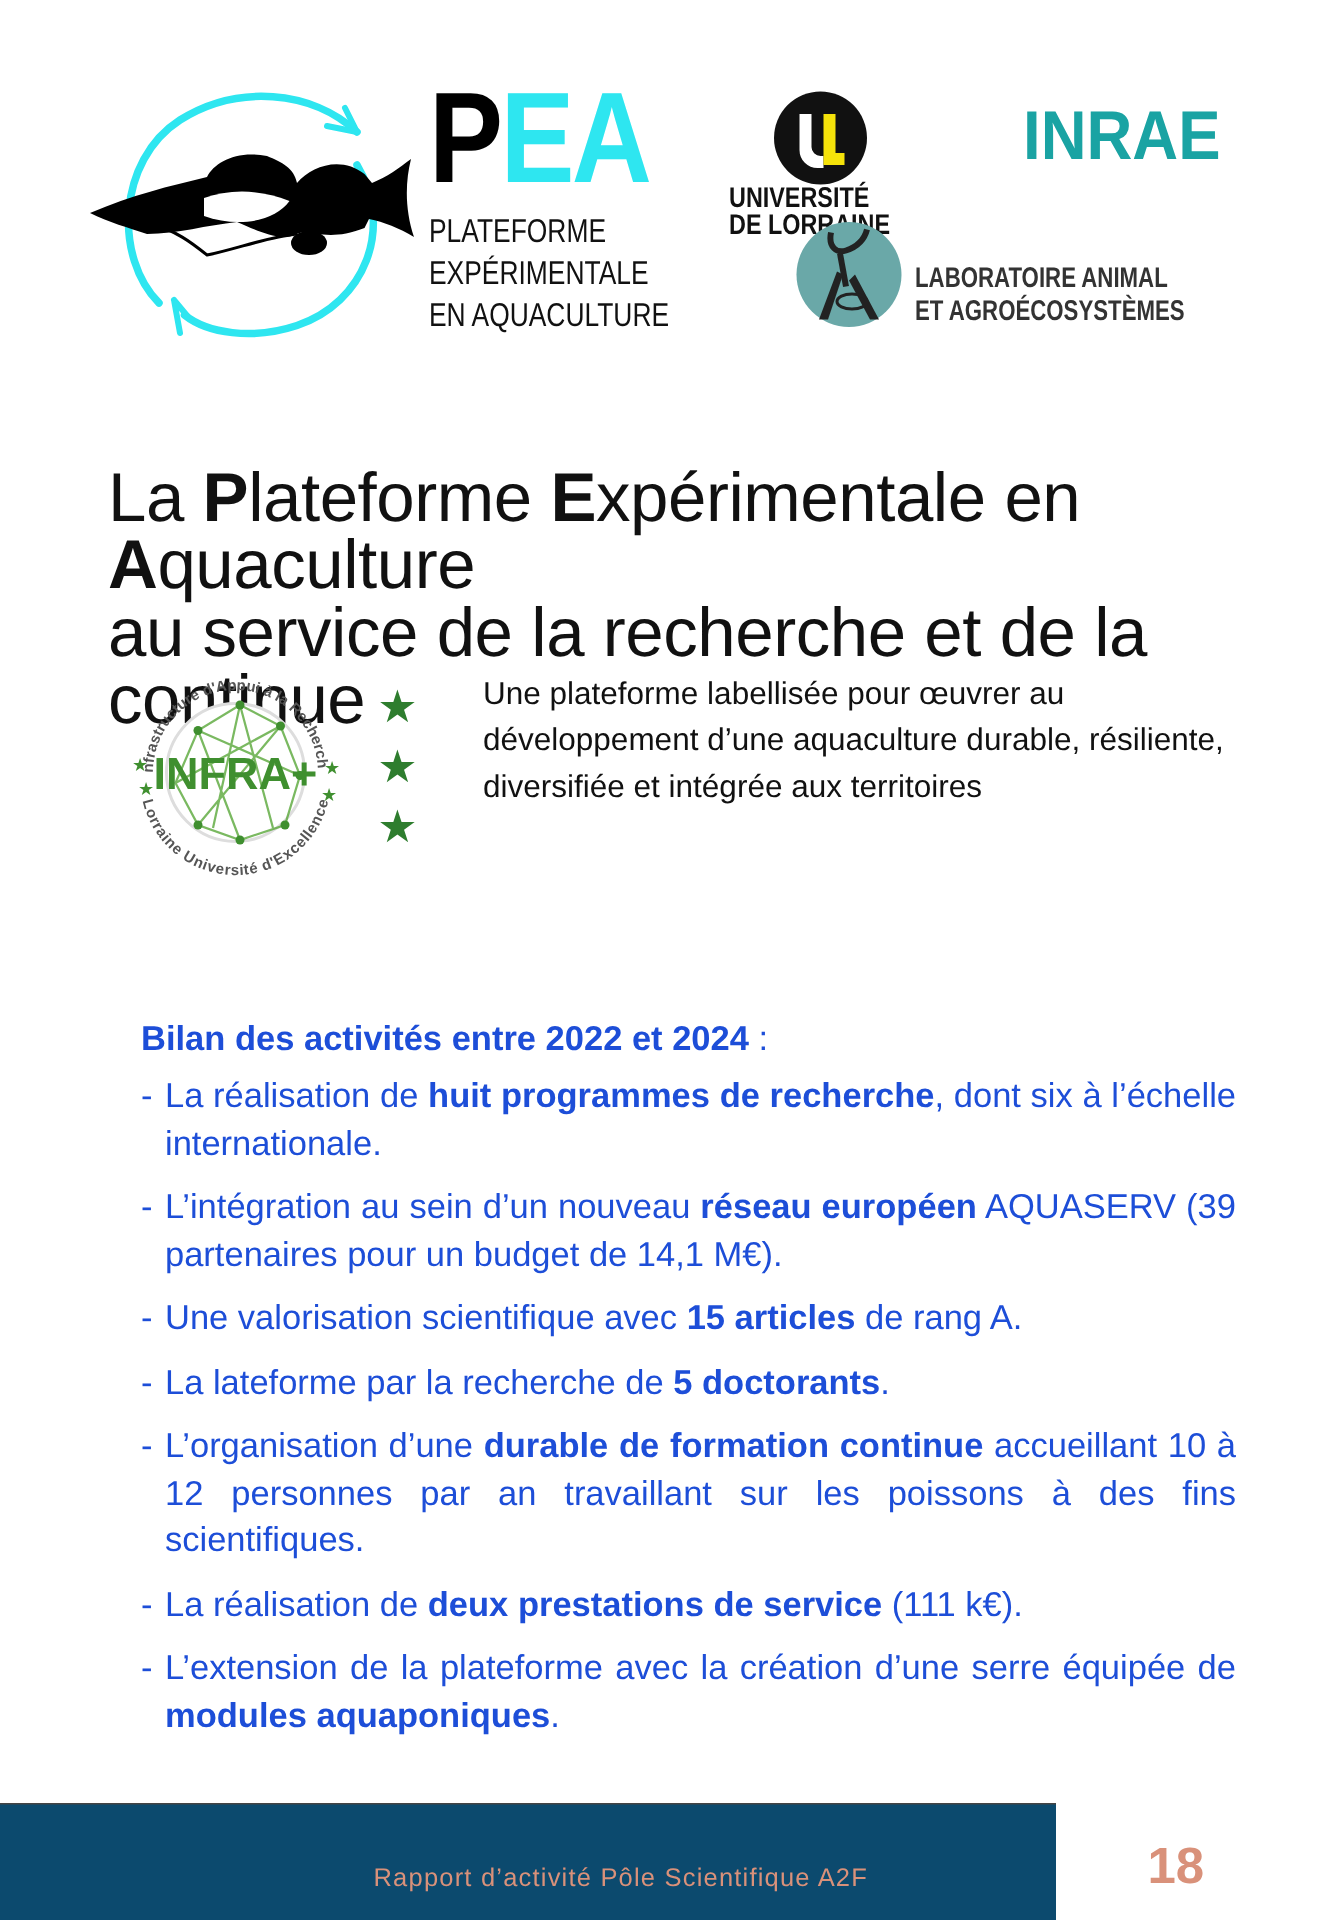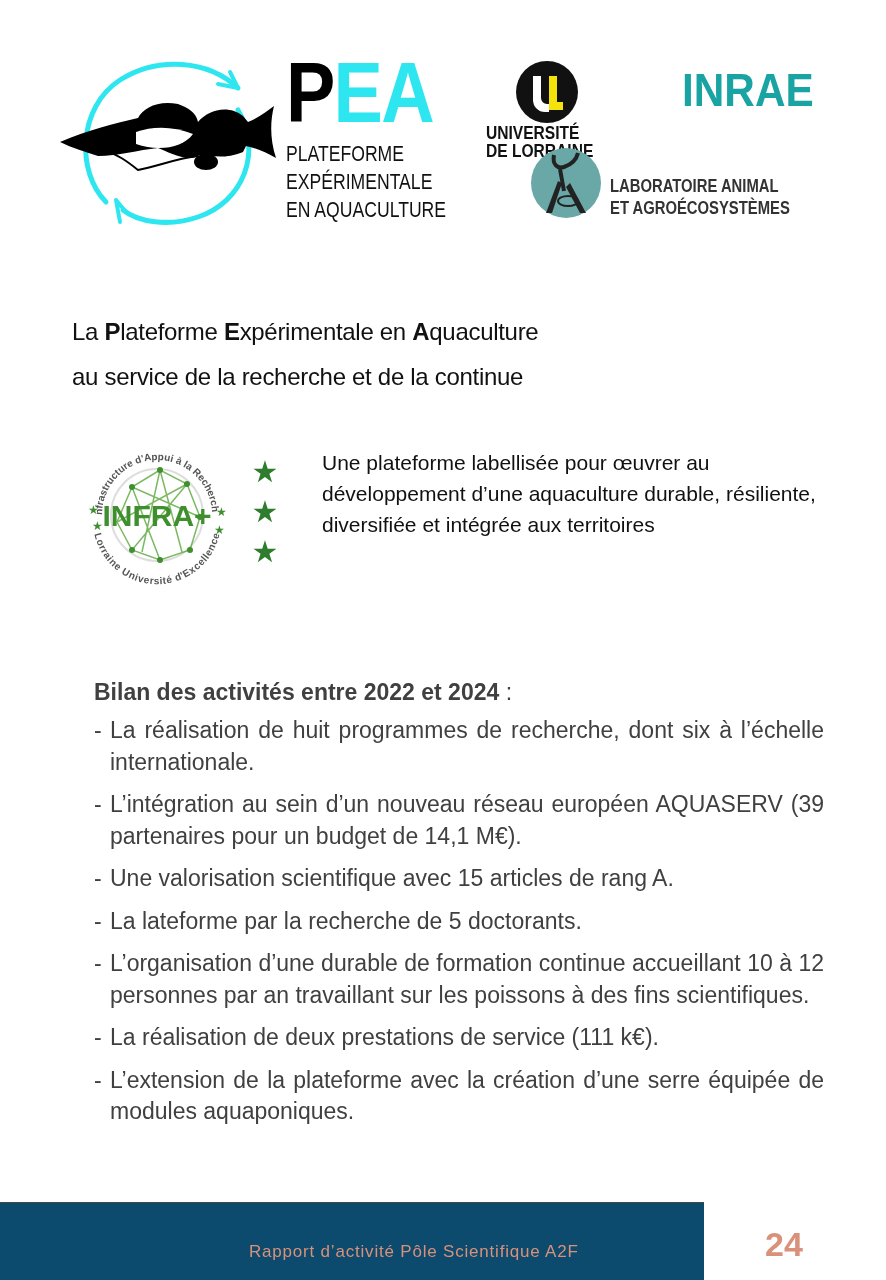--- a/index.html
+++ b/index.html
@@ -25,39 +25,39 @@
 
   
   #inrae-logo { left: 682px; top: 64px; font-weight: 700; font-size: 46px; line-height: 52px; color: #1aa3a3; letter-spacing: 0px; transform: scaleX(0.92); transform-origin: left top; }
 
   
   #labo-logo { left: 530px; top: 147px; display: flex; align-items: flex-end; }
   #labo-mark { width: 72px; height: 72px; }
   #labo-text { margin-left: 8px; font-weight: 700; font-size: 19px; line-height: 22px; color: #333; transform: scaleX(0.78); transform-origin: left center; }
 
   
-  #headline { left: 72px; top: 309px; width: 780px; font-size: 24px; line-height: 45px; color: #111; letter-spacing: -0.3px; }
+  #headline { left: 72px; top: 309px; width: 780px; font-size: 46px; line-height: 45px; color: #111; letter-spacing: -0.3px; }
   #headline b { font-weight: 700; }
 
   
   #infra-seal { left: 82px; top: 442px; width: 150px; height: 146px; }
   #stars { left: 250px; top: 452px; width: 30px; }
   .star { display: block; color: #2e7d2e; font-size: 30px; line-height: 40px; text-align: center; }
 
   
   #intro { left: 322px; top: 447px; width: 500px; font-size: 21px; line-height: 31px; color: #111; }
 
   
-  #bilan { left: 94px; top: 676px; width: 730px; font-size: 23px; color: #404040; }
+  #bilan { left: 94px; top: 676px; width: 730px; font-size: 23px; color: #1d4ed8; }
   #bilan-title { font-weight: 700; line-height: 32px; margin-bottom: 7px; }
   #bilan-title .colon { font-weight: 400; }
   ul.items { list-style: none; margin: 0; padding: 0; }
   ul.items li { position: relative; padding-left: 16px; line-height: 31.5px; margin-bottom: 11px; text-align: justify; }
   ul.items li .dash { position: absolute; left: 0; top: 0; }
-  ul.items li b { font-weight: 400; }
+  ul.items li b { font-weight: 700; }
 
   
   #footer { left: 0; top: 1186px; width: 704px; height: 94px; background: #0c4a6e; border-top: 1px solid #444; margin-top: 16px; }
   #footer-text { position: absolute; left: 249px; top: 39px; font-size: 17px; color: #d9917a; letter-spacing: 0.8px; }
   #page-number { position: absolute; left: 765px; top: 22px; font-size: 34px; font-weight: 700; color: #d9917a; }
 </style>
 </head>
 <body>
 
 <svg id="pea-emblem" class="abs" viewBox="0 0 220 176">
@@ -160,14 +160,14 @@
       <li><span class="dash">-</span><span>Une valorisation scientifique avec </span><b>15 articles</b><span> de rang A.</span></li>
       <li><span class="dash">-</span><span>La lateforme par la recherche de </span><b>5 doctorants</b><span>.</span></li>
       <li><span class="dash">-</span><span>L’organisation d’une </span><b>durable de formation continue</b><span> accueillant 10 à 12 personnes par an travaillant sur les poissons à des fins scientifiques.</span></li>
       <li><span class="dash">-</span><span>La réalisation de </span><b>deux  prestations de service</b><span> (111 k€).</span></li>
       <li><span class="dash">-</span><span>L’extension de la plateforme avec la création d’une serre équipée de </span><b>modules aquaponiques</b><span>.</span></li>
     </ul>
 </div>
 
 <div id="footer" class="abs">
   <div id="footer-text">Rapport d’activité Pôle Scientifique A2F</div>
-  <div id="page-number">24</div>
+  <div id="page-number">18</div>
 </div>
 
 </body></html>

